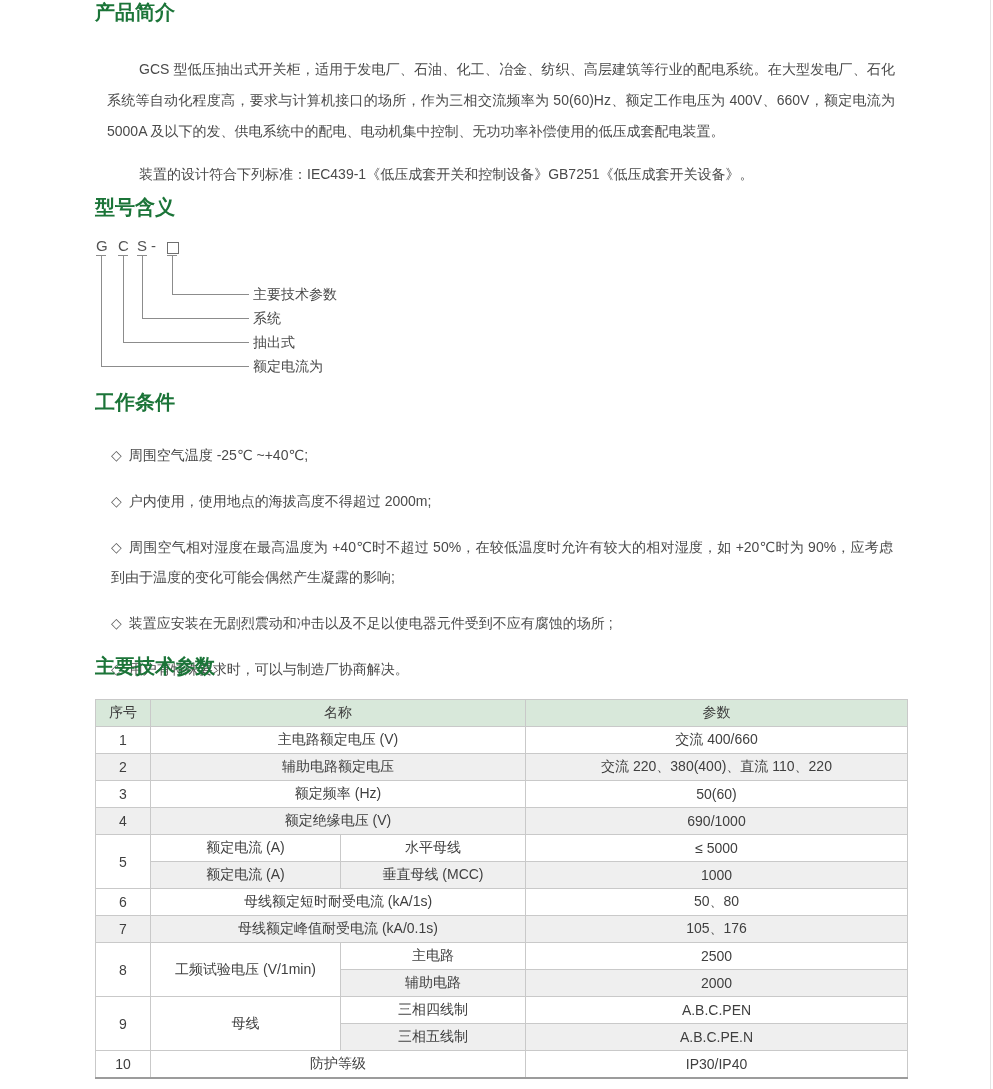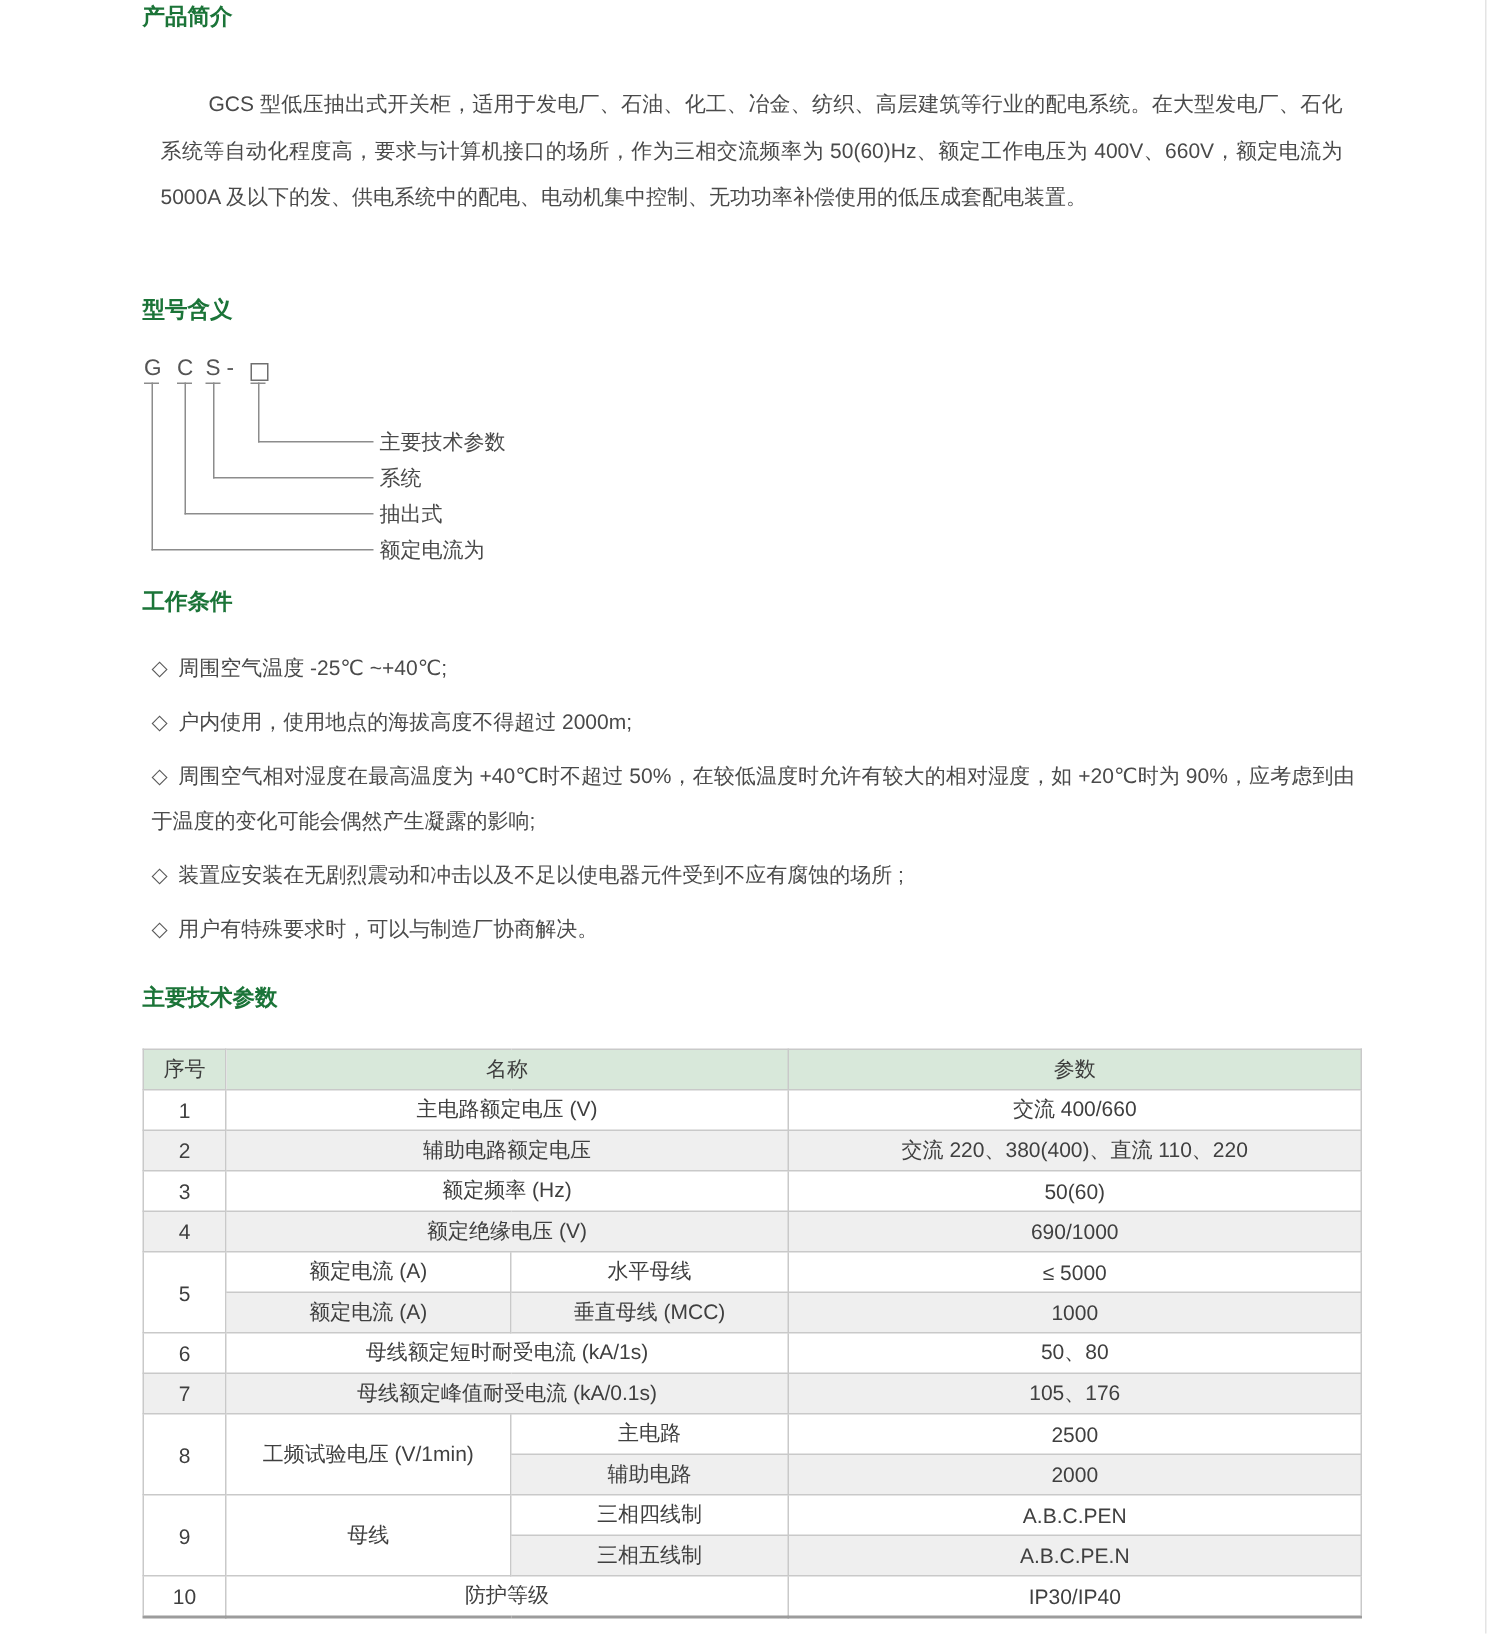--- a/index.html
+++ b/index.html
@@ -4,37 +4,37 @@
 <style>
   html,body{margin:0;padding:0;}
   body{
     width:993px;height:1089px;background:#ffffff;position:relative;
     font-family:"Liberation Sans","DejaVu Sans",sans-serif;
     color:#4a4a4a;font-size:14px;
   }
   .right-edge{position:absolute;right:2px;top:0;width:1px;height:1089px;background:#e4e4e4;}
   .sec-heading{
     position:absolute;left:95px;margin:0;
-    font-size:15px;font-weight:bold;color:#1b7438;line-height:22px;
+    font-size:20px;font-weight:bold;color:#1b7438;line-height:22px;
   }
   
   .intro-text{position:absolute;left:95px;top:42px;width:812px;
     line-height:31px;text-align:justify;}
   .intro-text p{margin:12px;text-indent:32px;}
   
   .diagram{position:absolute;left:95px;top:238px;width:420px;height:145px;}
   .code-char{position:absolute;top:0;font-size:15px;color:#545454;line-height:16px;}
   .code-box{position:absolute;left:72px;top:4px;width:10px;height:10px;
     border:1px solid #6f6f6f;background:#fff;}
   .cap{position:absolute;height:1px;width:10px;background:#8c8c8c;top:17px;}
   .connector{position:absolute;border-left:1px solid #8c8c8c;border-bottom:1px solid #8c8c8c;top:17px;}
   .diagram-label{position:absolute;left:158px;font-size:14px;color:#4a4a4a;line-height:16px;white-space:nowrap;}
   
   .cond-list{position:absolute;left:95px;top:424px;width:814px;line-height:30px;text-align:justify;}
-  .cond-item{margin:6px;}
+  .cond-item{margin:16px;}
   .diamond{margin-right:7px;color:#5a5a5a;}
   
   .specs-table{
     position:absolute;left:95px;top:699px;width:812px;
     border-collapse:collapse;table-layout:fixed;
     font-size:14px;color:#3f3f3f;text-align:center;
   }
   .specs-table th,.specs-table td{
     border:1px solid #c9c9c9;height:26px;padding:0 4px;
     font-weight:normal;overflow:hidden;white-space:nowrap;
@@ -45,20 +45,21 @@
   td.merged{background:#ffffff;}
 </style>
 </head>
 <body>
 
 <div class="right-edge"></div>
 
 <h2 class="sec-heading" style="top:1px">产品简介</h2>
 <div class="intro-text">
   <p>GCS 型低压抽出式开关柜，适用于发电厂、石油、化工、冶金、纺织、高层建筑等行业的配电系统。在大型发电厂、石化系统等自动化程度高，要求与计算机接口的场所，作为三相交流频率为 50(60)Hz、额定工作电压为 400V、660V，额定电流为 5000A 及以下的发、供电系统中的配电、电动机集中控制、无功功率补偿使用的低压成套配电装置。</p>
+  <p>装置的设计符合下列标准：IEC439-1《低压成套开关和控制设备》GB7251《低压成套开关设备》。</p>
 </div>
 
 <h2 class="sec-heading" style="top:196px">型号含义</h2>
 <div class="diagram">
   <span class="code-char" style="left:1px">G</span>
   <span class="code-char" style="left:23px">C</span>
   <span class="code-char" style="left:42px">S</span>
   <span class="code-char" style="left:56px">-</span>
   <span class="code-box"></span>
 

